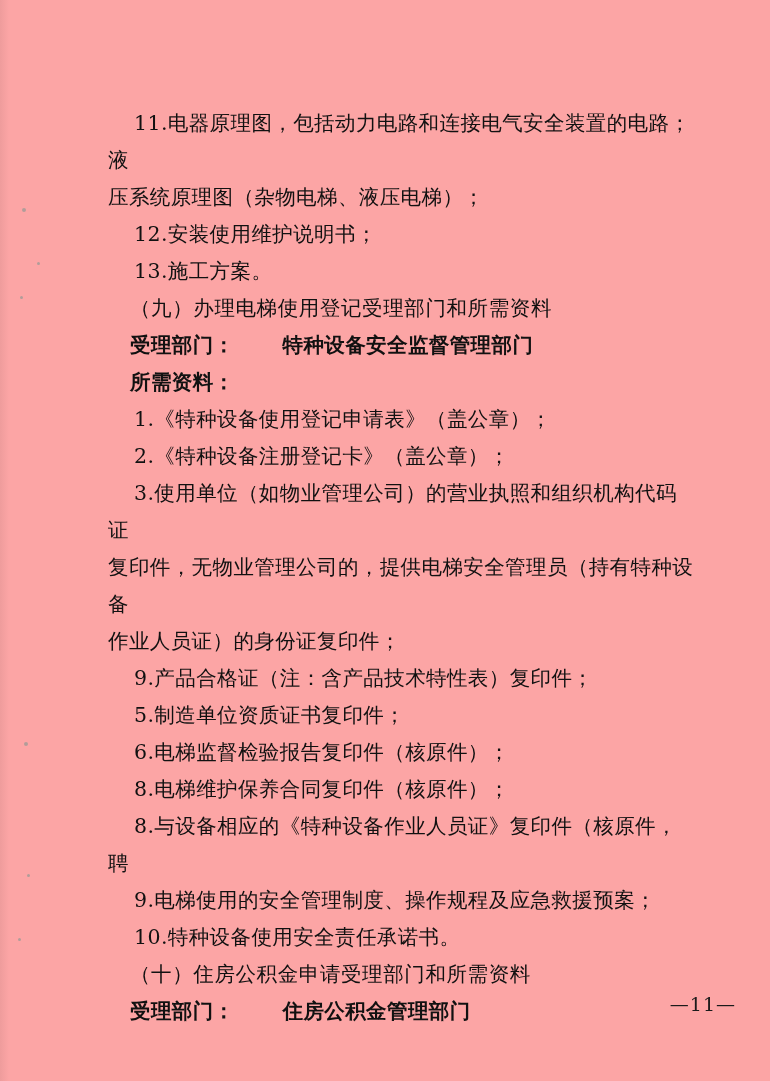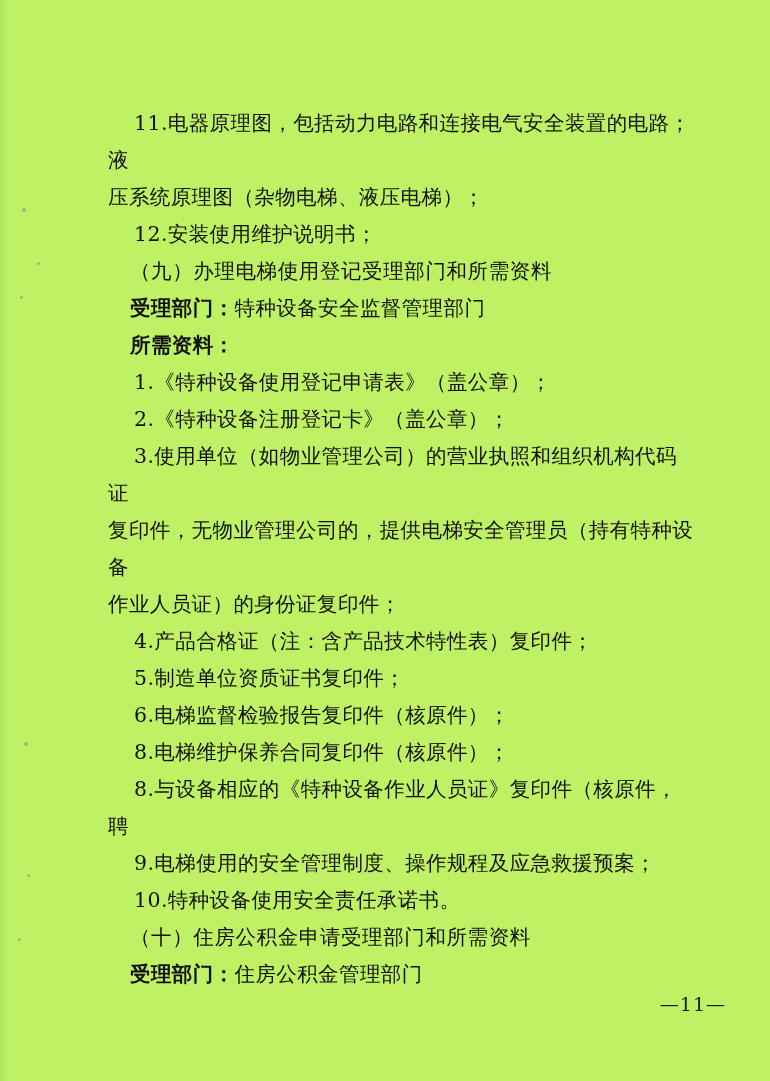--- a/index.html
+++ b/index.html
@@ -14,21 +14,21 @@
     color: #0d0d0d;
     position: relative;
     overflow: hidden;
   }
   .page {
     position: absolute;
     top: 0;
     left: 0;
     width: 770px;
     height: 1081px;
-    background: #bef264;
+    background: #fca5a5;
   }
   .content {
     position: absolute;
     left: 108px;
     top: 105px;
     width: 586px;
   }
   .line {
     font-size: 20.5px;
     line-height: 37px;
@@ -45,29 +45,30 @@
   .heading {
     font-weight: normal;
     text-indent: 22px;
     letter-spacing: 0.6px;
   }
   .subheading {
     font-weight: bold;
     text-indent: 22px;
   }
   .subheading .plain {
-    font-weight: normal;
+    font-weight: bold;
+    margin-left: 48px;
   }
   .footer {
     position: absolute;
     left: 0;
     top: 993px;
     width: 770px;
     text-align: right;
-    padding-right: 44px;
+    padding-right: 34px;
     box-sizing: border-box;
     font-size: 19px;
     color: #1a1a1a;
     letter-spacing: 1px;
   }
   
   .speck {
     position: absolute;
     background: #9a9a96;
     border-radius: 50%;
@@ -96,29 +97,30 @@
   <span class="speck s2"></span>
   <span class="speck s3"></span>
   <span class="speck s4"></span>
   <span class="speck s5"></span>
   <span class="speck s6"></span>
 
   <div class="content">
     <div class="line indent">11.电器原理图，包括动力电路和连接电气安全装置的电路；液</div>
     <div class="line indent-none">压系统原理图（杂物电梯、液压电梯）；</div>
     <div class="line indent">12.安装使用维护说明书；</div>
+    <div class="line indent">13.施工方案。</div>
     <div class="line heading">（九）办理电梯使用登记受理部门和所需资料</div>
     <div class="line subheading"><span>受理部门：</span><span class="plain">特种设备安全监督管理部门</span></div>
     <div class="line subheading">所需资料：</div>
     <div class="line indent">1.《特种设备使用登记申请表》（盖公章）；</div>
     <div class="line indent">2.《特种设备注册登记卡》（盖公章）；</div>
     <div class="line indent">3.使用单位（如物业管理公司）的营业执照和组织机构代码证</div>
     <div class="line indent-none">复印件，无物业管理公司的，提供电梯安全管理员（持有特种设备</div>
     <div class="line indent-none">作业人员证）的身份证复印件；</div>
-    <div class="line indent">4.产品合格证（注：含产品技术特性表）复印件；</div>
+    <div class="line indent">9.产品合格证（注：含产品技术特性表）复印件；</div>
     <div class="line indent">5.制造单位资质证书复印件；</div>
     <div class="line indent">6.电梯监督检验报告复印件（核原件）；</div>
     <div class="line indent">8.电梯维护保养合同复印件（核原件）；</div>
     <div class="line indent">8.与设备相应的《特种设备作业人员证》复印件（核原件，聘</div>
     <div class="line indent">9.电梯使用的安全管理制度、操作规程及应急救援预案；</div>
     <div class="line indent">10.特种设备使用安全责任承诺书。</div>
     <div class="line heading">（十）住房公积金申请受理部门和所需资料</div>
     <div class="line subheading"><span>受理部门：</span><span class="plain">住房公积金管理部门</span></div>
   </div>
 

